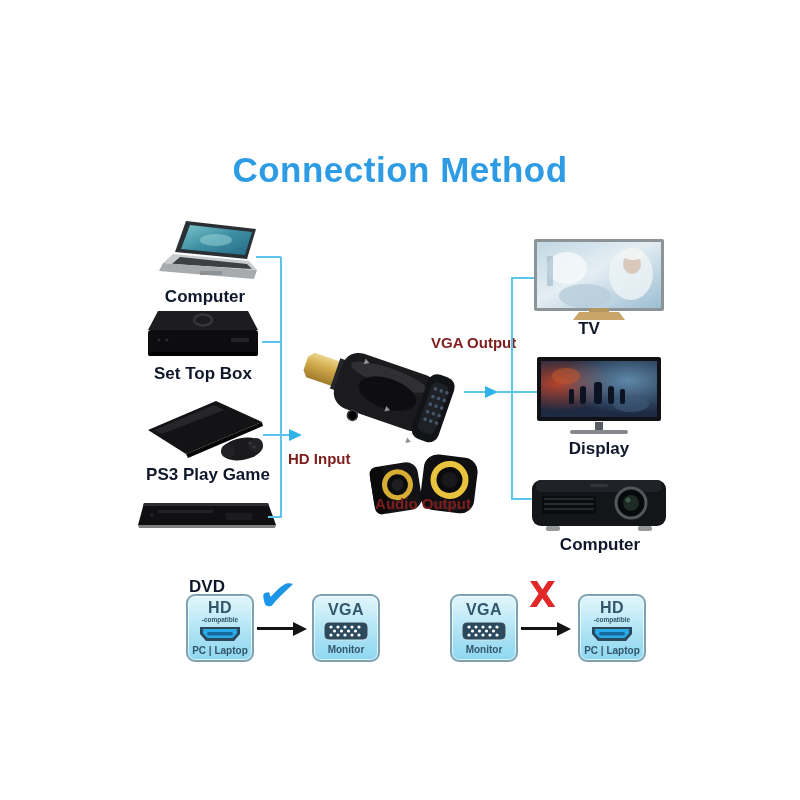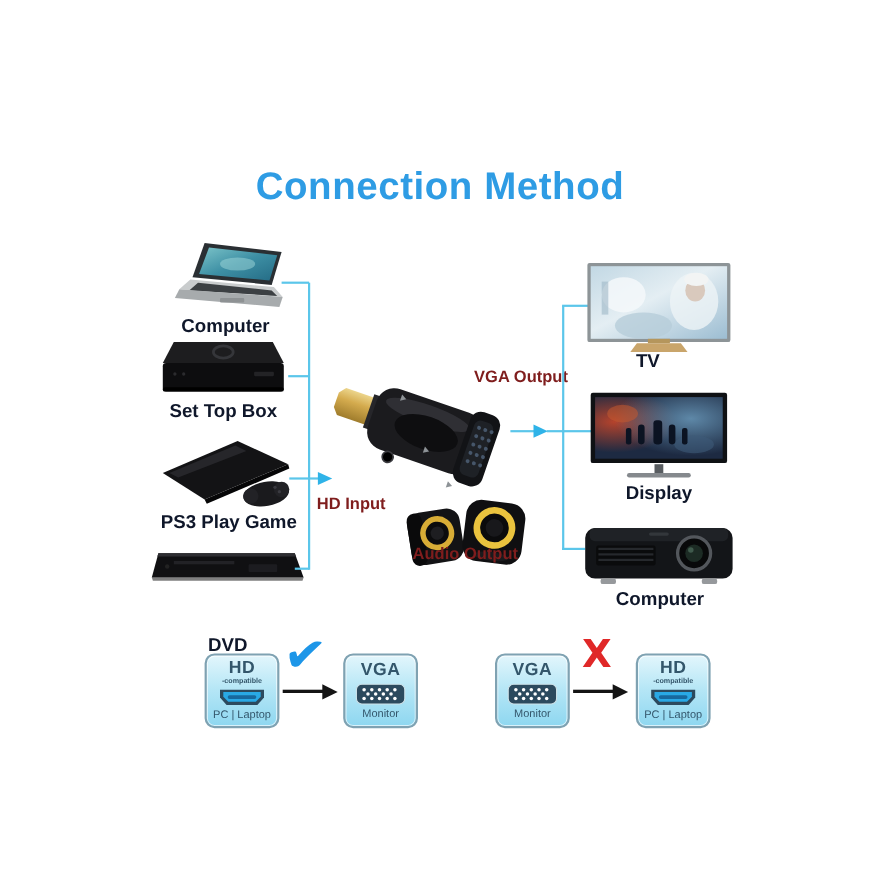--- a/index.html
+++ b/index.html
@@ -22,21 +22,21 @@
   .bhead{position:absolute;width:0;height:0;border-top:7px solid transparent;
          border-bottom:7px solid transparent;border-left:14px solid #141414;}
 
   .cbox{position:absolute;width:64px;height:64px;border-radius:9px;border:2px solid #7FA2B2;
         background:linear-gradient(180deg,#e2f6fc 0%,#b5e6f6 48%,#8ed7f0 100%);
         box-shadow:inset 0 0 0 1px rgba(255,255,255,.65);
         display:flex;flex-direction:column;align-items:center;justify-content:center;
         color:#33566B;}
   .cbox .big{font-size:16px;font-weight:bold;line-height:1;letter-spacing:.5px;}
   .cbox .tiny{font-size:6.5px;font-weight:bold;line-height:1;margin-top:1px;}
-  .cbox .cap{font-size:10px;font-weight:normal;margin-top:3px;white-space:nowrap;text-align:right;}
+  .cbox .cap{font-size:10px;font-weight:bold;margin-top:3px;white-space:nowrap;text-align:right;}
   .cbox svg{margin-top:3px;}
 
   .mark{position:absolute;font-weight:bold;line-height:1;
         font-family:"DejaVu Sans","Liberation Sans",sans-serif;}
   .mark.check{color:#1D96E8;font-size:46px;transform:rotate(6deg);}
   .mark.cross{color:#E02828;font-size:35px;}
 </style>
 </head>
 <body>
 

